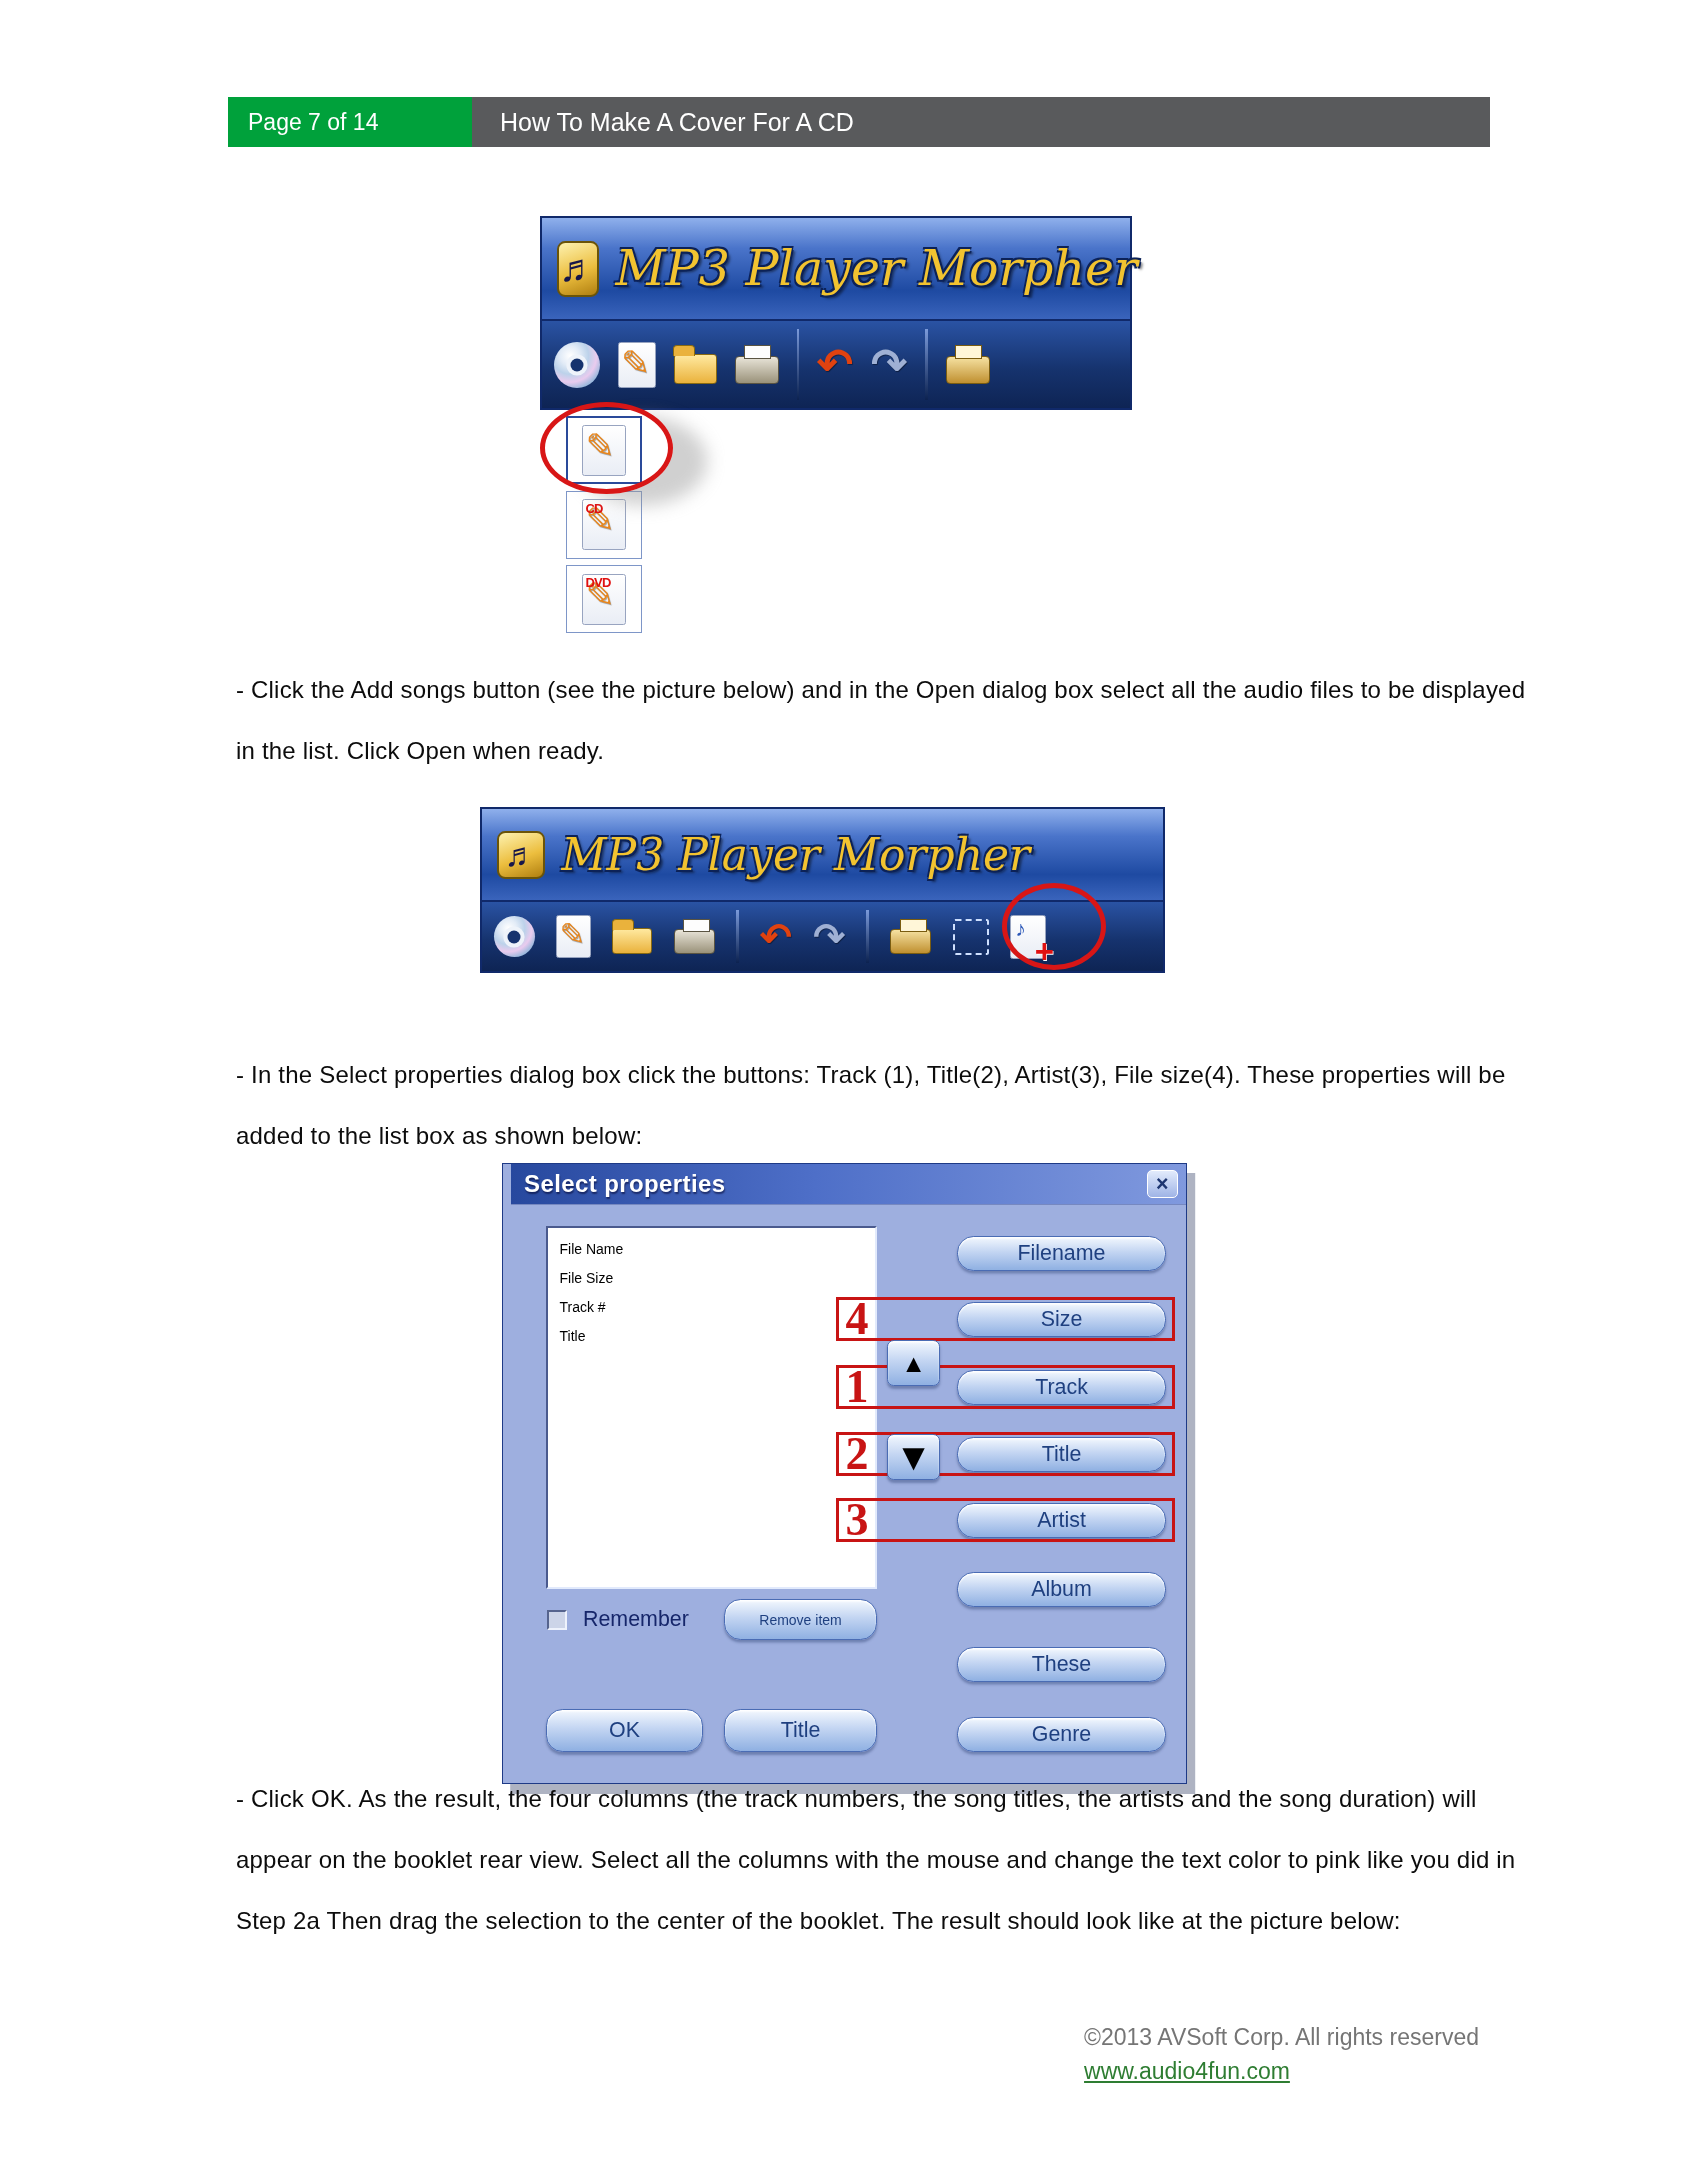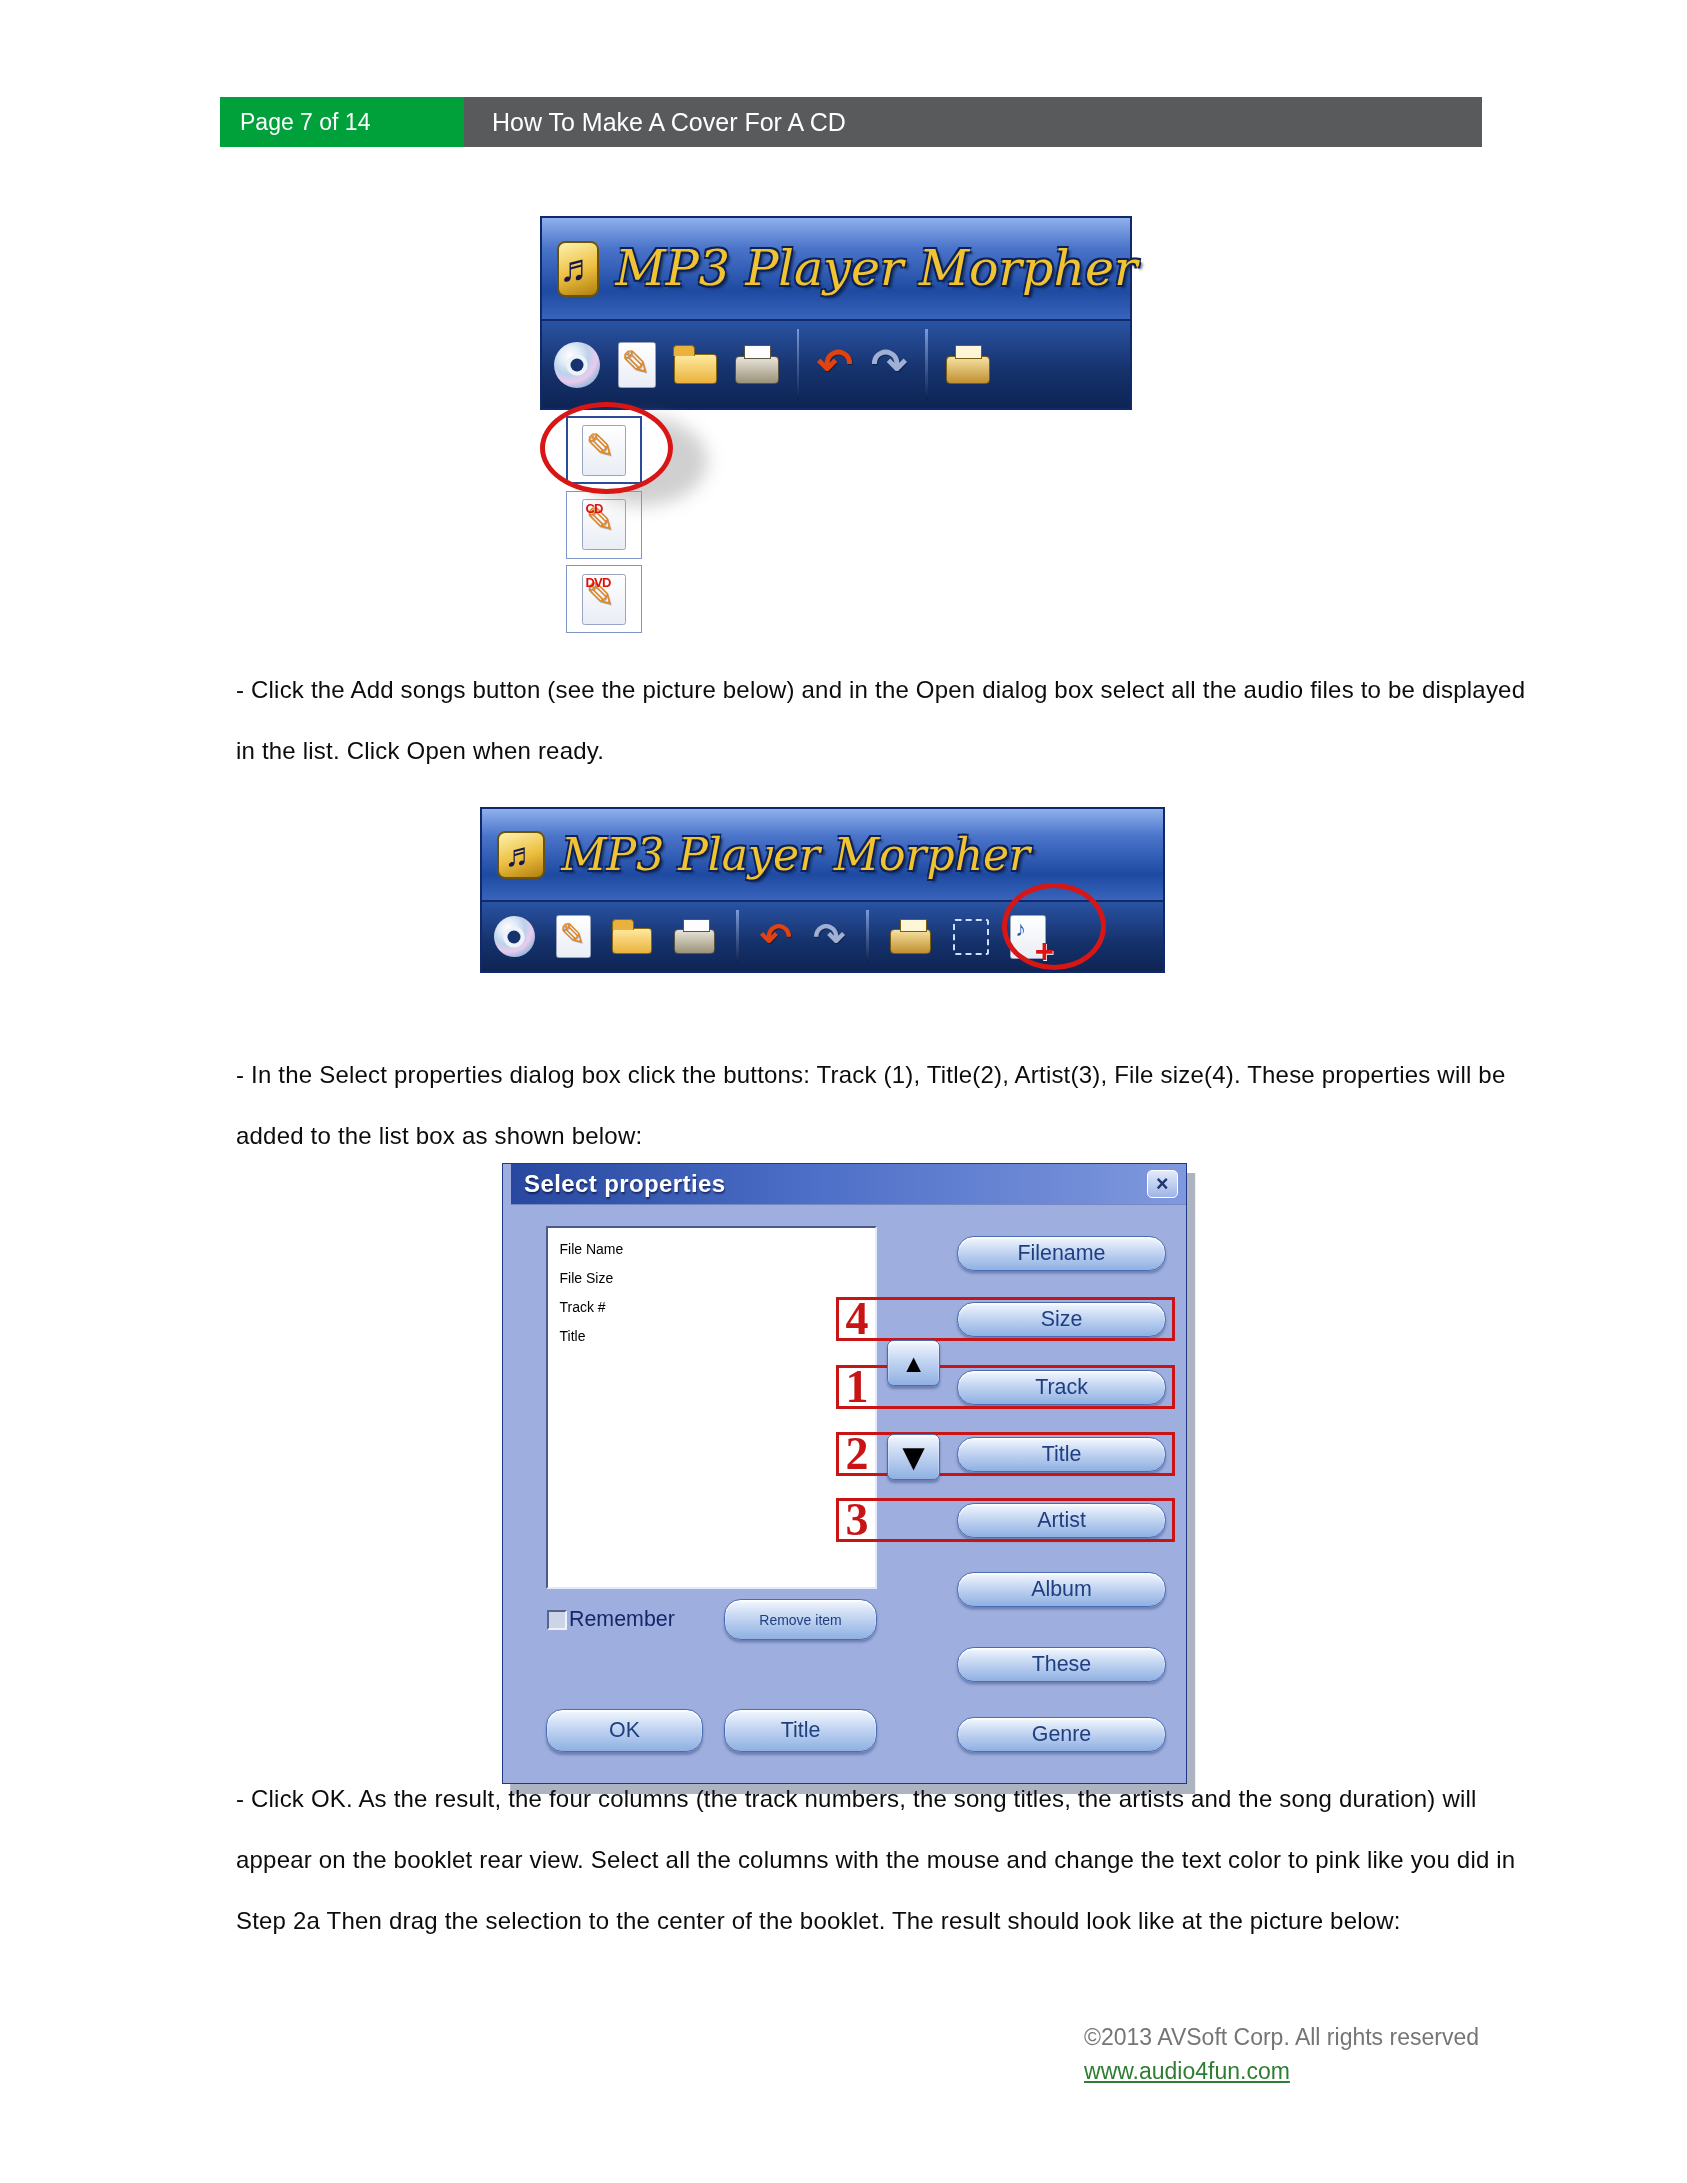--- a/index.html
+++ b/index.html
@@ -1,21 +1,21 @@
 <!DOCTYPE html>
 <html style="font-size:13px"><head>
 <meta charset="utf-8">
 <style>
   * { margin:0; padding:0; box-sizing:border-box; }
   html,body { background:#fff; }
   body { width:1687px; height:2183px; font-family:"Liberation Sans", sans-serif; }
   .page { position:relative; width:1687px; height:2183px; background:#ffffff; overflow:hidden; }
 
   
-  .header { position:absolute; left:220px; top:97px; width:1262px; height:50px; display:flex; }
+  .header { position:absolute; left:228px; top:97px; width:1262px; height:50px; display:flex; }
   .header-green { width:244px; background:#00a13b; color:#fff; font-size:23px; display:flex; align-items:center; padding-left:20px; }
   .header-dark { flex:1; background:#595a5c; color:#fff; font-size:25px; display:flex; align-items:center; padding-left:28px; }
 
   
   .shot { position:absolute; }
   .shot1 { left:540px; top:216px; width:592px; }
   .shot2 { left:480px; top:807px; width:685px; }
 
   .app-titlebar { background:linear-gradient(180deg,#8fb0ec 0%,#4a74ca 30%,#1e4aa2 72%,#3a64bc 100%);
     border:2.5px solid #10296a; display:flex; align-items:center; gap:16.5px; padding:0 15px; }
@@ -97,21 +97,21 @@
   .prop-btn { position:absolute; left:446px; width:209px; height:35px; font-size:21.4px; }
 
   .red-row { position:absolute; left:325px; width:339px; height:44px; border:3.3px solid #c81414; background:transparent;
     display:flex; align-items:center; padding-left:6.6px; z-index:3; }
   .red-num { font-family:"Liberation Serif", serif; font-weight:bold; font-size:46px; line-height:38px; color:#c81414; }
 
   .spin-btn { position:absolute; left:376px; width:53px; height:46px; border-radius:6.6px; z-index:4; color:#000; }
   .spin-up { top:135px; font-size:25px; }
   .spin-down { top:229px; font-size:38px; }
 
-  .remember-row { position:absolute; left:36px; top:402px; display:flex; align-items:center; gap:2px; }
+  .remember-row { position:absolute; left:36px; top:402px; display:flex; align-items:center; gap:16px; }
   .checkbox { width:20px; height:20px; background:#ccd4e8;
     border-top:2.5px solid #56648e; border-left:2.5px solid #56648e; border-right:2.5px solid #eef2fc; border-bottom:2.5px solid #eef2fc; }
   .remember-label { font-size:21.4px; color:#16266a; }
   .remove-btn { position:absolute; left:213px; top:394px; width:153px; height:41px; font-size:14px; }
   .ok-btn { position:absolute; left:35px; top:504px; width:157px; height:43px; font-size:21.4px; }
   .cancel-btn { position:absolute; left:213px; top:504px; width:153px; height:43px; font-size:21.4px; }
 
   
   .footer { position:absolute; right:208px; top:2020px; }
   .copyright { color:#757575; font-size:23px; line-height:35px; }

